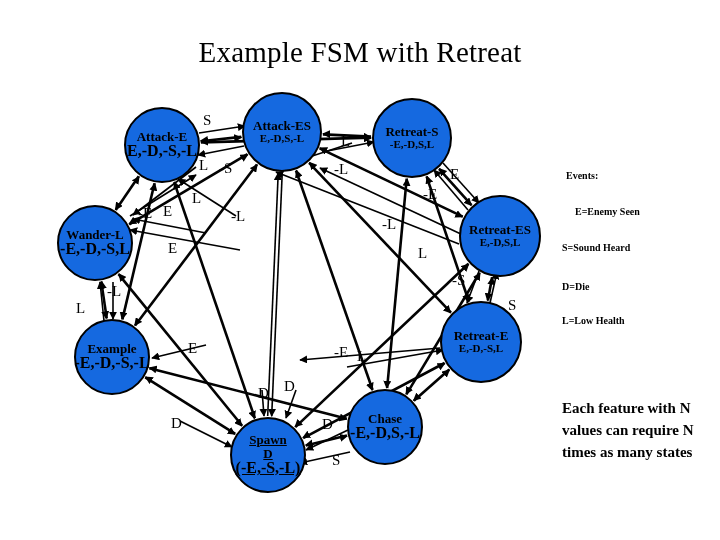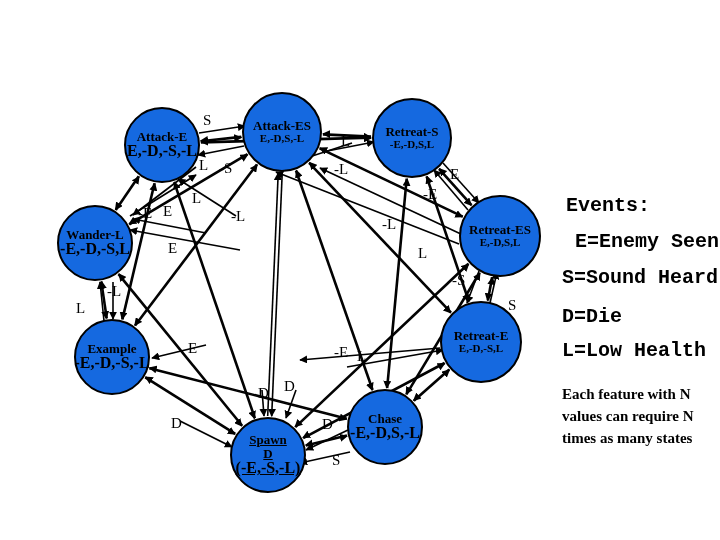--- a/index.html
+++ b/index.html
@@ -59,44 +59,44 @@
     position: absolute;
     font-family: "Liberation Serif", "DejaVu Serif", serif;
     font-size: 15px;
     color: #000000;
     white-space: nowrap;
     z-index: 7;
     background: transparent;
   }
   .legend-line {
     position: absolute;
-    font-family: Liberation Mono, monospace;
-    font-size: 20px;
+    font-family: Liberation Serif, serif;
+    font-size: 10px;
     font-weight: bold;
     color: #000000;
     white-space: nowrap;
-    margin-top: 24px;
   }
   #note {
     position: absolute;
     left: 562px;
-    top: 384px;
+    top: 398px;
     width: 140px;
     font-family: "Liberation Serif", "DejaVu Serif", serif;
     font-size: 15px;
     font-weight: bold;
     color: #000000;
     line-height: 1.45;
   }
 </style>
 </head>
 <body>
 
 <div id="page">
 
+  <div id="title">Example FSM with Retreat</div>
 
   <svg id="graph" viewBox="0 0 720 540" xmlns="http://www.w3.org/2000/svg">
     <defs>
       <marker id="arrow" viewBox="0 0 10 10" refX="9" refY="5" markerWidth="5" markerHeight="5" orient="auto-start-reverse">
         <path d="M 0 0 L 10 5 L 0 10 z" fill="#000000"></path>
       </marker>
     </defs>
     <g id="edge-group" stroke="#000000" stroke-width="1.6" fill="none">
         <line x1="200.88084389470535" y1="141.79375951688667" x2="241.34619625158342" y2="137.4100130115582" marker-end="url(#arrow)"></line>
         <line x1="200.95673195302533" y1="142.9088195821172" x2="370.9880735253843" y2="138.14794201809116" marker-end="url(#arrow)"></line>

